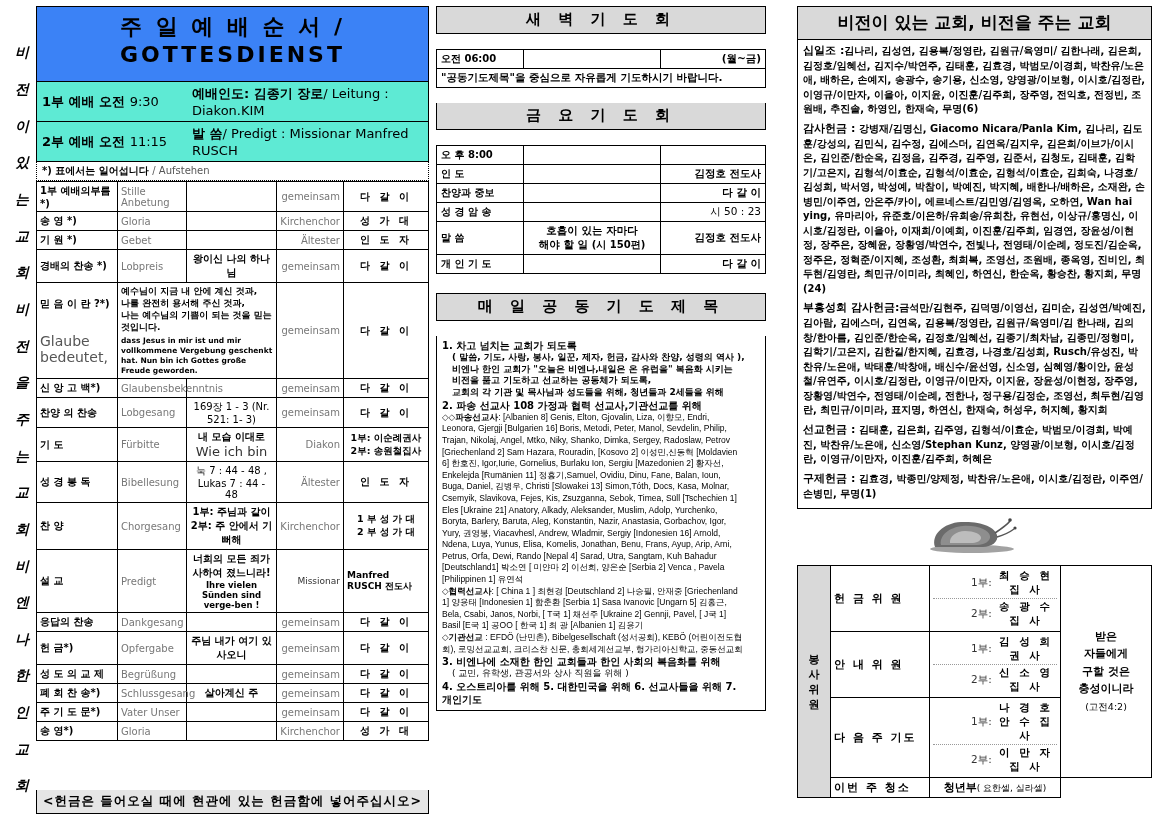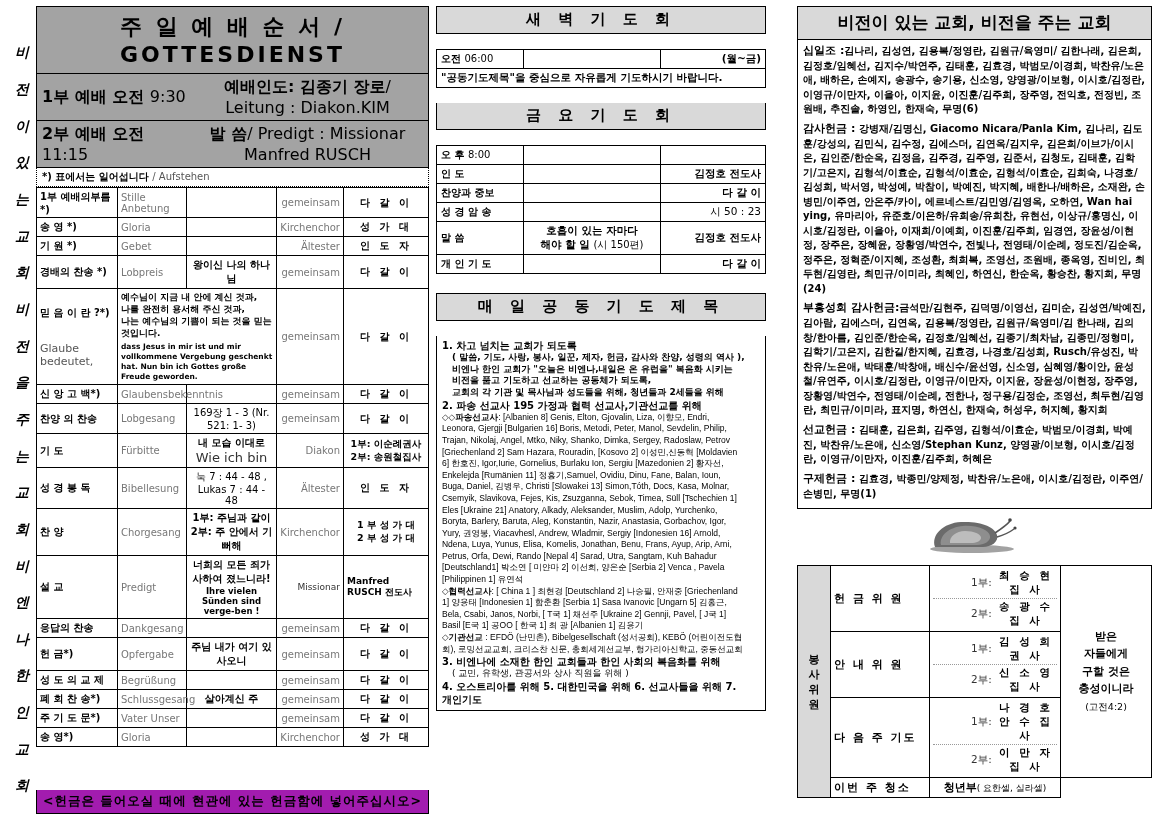--- a/index.html
+++ b/index.html
@@ -14,30 +14,30 @@
   .cols{display:flex;height:808px;gap:0;}
 
   
   .colL{width:440px;display:flex;flex-direction:row;}
   .vertbar{width:28px;display:flex;flex-direction:column;align-items:center;
            justify-content:space-around;padding:28px 0 10px 0;}
   .vertbar span{font-size:14px;font-weight:bold;font-style:italic;line-height:1;}
   .leftmain{flex:1;display:flex;flex-direction:column;}
 
   .banner{
-    background:#a3a3a3;border:1px solid #000;text-align:center;
-    font-size:22px;font-weight:bold;letter-spacing:3px;padding:5px 0 6px 0;
+    background:#3b82f6;border:1px solid #000;text-align:center;
+    font-size:22px;font-weight:bold;letter-spacing:3px;padding:5px 0 14px 0;
   }
   .srvline{
-    display:flex;background:#a3a3a3;border:1px solid #000;border-top:none;
-    font-size:16px;padding:3px 5px;align-items:center;
+    display:flex;background:#5eead4;border:1px solid #000;border-top:none;
+    font-size:13px;padding:3px 5px;align-items:center;
   }
   .srvline .a{width:150px;font-weight:bold;}
   .srvline .a em{font-style:normal;font-weight:normal;}
-  .srvline .b{flex:1;text-align:center;}
+  .srvline .b{flex:1;text-align:left;}
   .srvline .b b{font-weight:bold;}
   .note{
     border:1px dotted #000;border-top:none;font-size:10px;font-weight:bold;padding:2px 5px;
   }
   .note em{font-style:normal;font-weight:normal;color:#555;}
 
   table.order{border-collapse:collapse;width:100%;table-layout:fixed;}
   table.order td{
     border:1px solid #000;padding:2px 3px;vertical-align:middle;font-size:10px;
   }
@@ -46,37 +46,37 @@
   td.c{text-align:center;font-weight:bold;font-size:11px;border-left:1px dotted #999 !important;}
   td.c .sm{font-weight:normal;font-size:13px;color:#333;}
   td.c .de{font-weight:bold;font-size:8.5px;}
   td.c .two{text-align:center;font-size:10px;}
   td.r{width:60px;text-align:right;color:#777;font-size:9px;border-left:1px dotted #999 !important;}
   td.p{width:78px;text-align:center;font-weight:bold;font-size:10.5px;letter-spacing:3px;}
   td.p.nl{letter-spacing:0;font-size:9.5px;}
   .creed{font-size:9px;line-height:1.35;font-weight:bold;text-align:left;}
   .creed .de2{font-size:7.5px;font-weight:bold;}
   .footbar{
-    background:#a21caf;border:1px solid #000;border-top:none;text-align:center;
+    background:#e5e5e5;border:1px solid #000;border-top:none;text-align:center;
     font-size:12.5px;font-weight:bold;padding:3px 0;letter-spacing:1px;margin-top:auto;
   }
 
   
   .colM{width:345px;padding:0 7px;display:flex;flex-direction:column;gap:15px;}
   .mhead{
     background:#d9d9d9;border:1px solid #000;text-align:center;
     font-size:15px;font-weight:bold;letter-spacing:6px;padding:3px 0 4px 0;
   }
   table.m{border-collapse:collapse;width:100%;table-layout:fixed;border:1px solid #000;}
   table.m td{border:1px solid #000;font-size:10px;padding:2px 4px;}
   table.m td.lk{width:78px;font-weight:bold;}
   table.m td.mid{text-align:center;font-weight:bold;font-size:10.5px;border-left:1px dotted #999 !important;}
   table.m td.rt{width:96px;text-align:right;font-weight:bold;font-size:10.5px;border-left:1px dotted #999 !important;}
   table.m td.full{text-align:left;font-weight:bold;font-size:10.5px;}
-  .tm{font-weight:normal;font-size:10px;}
+  .tm{font-weight:bold;font-size:10px;}
   .prayerbox{border:1px solid #000;border-top:none;padding:3px 20px 4px 5px;font-size:9px;line-height:1.3;}
   .prayerbox .n1{font-weight:bold;font-size:10px;}
   .prayerbox .ind{padding-left:10px;}
   .prayerbox .nm{font-weight:bold;}
   .prayerbox .lat{font-weight:normal;font-family:"Liberation Sans",sans-serif;font-size:8.5px;}
   .prayerbox .blk{font-size:8.6px;line-height:1.35;}
 
   
   .colR{width:371px;display:flex;flex-direction:column;padding-left:24px;}
   .rhead{
@@ -175,21 +175,21 @@
                 <td class="p">인 도 자</td>
               </tr>
               <tr>
                 <td class="k">경배의 찬송 *)</td>
                 <td class="g">Lobpreis</td>
                 <td class="c">왕이신 나의 하나님</td>
                 <td class="r">gemeinsam</td>
                 <td class="p">다 갈 이</td>
               </tr>
               <tr>
-                <td class="k">믿 음 이 란 ?*)<div style="font-weight:normal;color:#555;font-size:11px;margin-top:22px">Glaube bedeutet,</div></td>
+                <td class="k">믿 음 이 란 ?*)<div style="font-weight:normal;color:#555;font-size:14px;margin-top:22px">Glaube bedeutet,</div></td>
                 <td class="c" colspan="2">
                   <div class="creed">예수님이 지금 내 안에 계신 것과,<br>나를 완전히 용서해 주신 것과,<br>나는 예수님의 기쁨이 되는 것을 믿는 것입니다.<div class="de2" style="margin-top:2px">dass Jesus in mir ist und mir vollkommene Vergebung geschenkt hat. Nun bin ich Gottes große Freude geworden.</div></div>
                 </td>
                 <td class="r">gemeinsam</td>
                 <td class="p">다 갈 이</td>
               </tr>
               <tr>
                 <td class="k">신 앙 고 백*)</td>
                 <td class="g">Glaubensbekenntnis</td>
                 <td class="c"></td>
@@ -337,21 +337,21 @@
 
     <div class="mhead" style="margin-top:4px">매 일 공 동 기 도 제 목</div>
     <div class="prayerbox">
       <div class="n1">1. 차고 넘치는 교회가 되도록</div>
       <div class="ind" id="item1-lines">
             <div style="font-weight: bold; font-size: 9px;">( 말씀, 기도, 사랑, 봉사, 일꾼, 제자, 헌금, 감사와 찬양, 성령의 역사 ),</div>
             <div style="font-weight: bold; font-size: 9px;">비엔나 한인 교회가 "오늘은 비엔나,내일은 온 유럽을" 복음화 시키는</div>
             <div style="font-weight: bold; font-size: 9px;">비전을 품고 기도하고 선교하는 공동체가 되도록,</div>
             <div style="font-weight: bold; font-size: 9px;">교회의 각 기관 및 목사님과 성도들을 위해, 청년들과 2세들을 위해</div>
           </div>
-      <div class="n1">2. 파송 선교사  195 가정과 협력 선교사,기관선교를 위해</div>
+      <div class="n1">2. 파송 선교사  108 가정과 협력 선교사,기관선교를 위해</div>
       <div class="blk">
         <span class="nm">◇</span><span class="nm">◇파송선교사</span><span class="lat">: [Albanien 8]  Genis, Elton, Gjovalin, Liza, 이향모, Endri, Leonora, Gjergji [Bulgarien 16] Boris, Metodi, Peter, Manol, Sevdelin, Philip, Trajan, Nikolaj, Angel, Mtko, Niky, Shanko, Dimka, Sergey, Radoslaw, Petrov  [Griechenland 2] Sam Hazara, Rouradin, [Kosovo 2] 이성민,신동혁 [Moldavien 6] 한호진, Igor,Iurie, Gornelius, Burlaku Ion, Sergiu [Mazedonien 2]  황자선, Enkelejda  [Rumänien 11] 정흥기,Samuel, Ovidiu, Dinu, Fane, Balan, Ioun, Buga, Daniel,  김병우, Christi [Slowakei 13] Simon,Tóth, Docs, Kasa,  Molnar, Csemyik, Slavikova,  Fejes,  Kis, Zsuzganna, Sebok, Timea, Süll   [Tschechien 1]  Eles   [Ukraine 21]   Anatory, Alkady,  Aleksander,  Muslim, Adolp, Yurchenko, Boryta, Barlery, Baruta, Aleg, Konstantin, Nazir, Anastasia, Gorbachov, Igor, Yury, 권영봉, Viacavhesl, Andrew, Wladmir, Sergiy  [Indonesien 16] Arnold, Ndena, Luya, Yunus, Elisa, Komelis, Jonathan, Benu, Frans, Ayup, Arip, Arni, Petrus, Orfa, Dewi, Rando [Nepal  4] Sarad, Utra, Sangtam, Kuh Bahadur  [Deutschland1] 박소연    [ 미얀마 2] 이선희, 양온순 [Serbia 2] Venca , Pavela  [Philippinen 1] 유연석</span>
       </div>
       <div class="blk">
         <span class="nm">◇협력선교사</span><span class="lat">:  [ China 1 ] 최현경 [Deutschland 2] 나승필, 안재중 [Griechenland 1] 양용태 [Indonesien 1]  함춘환  [Serbia 1]  Sasa Ivanovic  [Ungarn 5]   김홍근, Bela, Csabi, Janos,  Norbi,  [ T국 1]  채선주 [Ukraine 2]  Gennji, Pavel,  [ J국 1] Basil   [E국 1] 공OO   [ 한국 1] 최 광 [Albanien 1] 김용기</span>
       </div>
       <div class="blk">
         <span class="nm">◇기관선교</span><span class="lat"> : EFDÖ (난민촌), Bibelgesellschaft (성서공회), KEBÖ  (어린이전도협회), 로밍선교교회, 크리스찬 신문,  총회세계선교부, 헝가리아신학교, 중동선교회</span>
       </div>
       <div class="n1">3. 비엔나에 소재한 한인 교회들과 한인 사회의 복음화를 위해</div>

